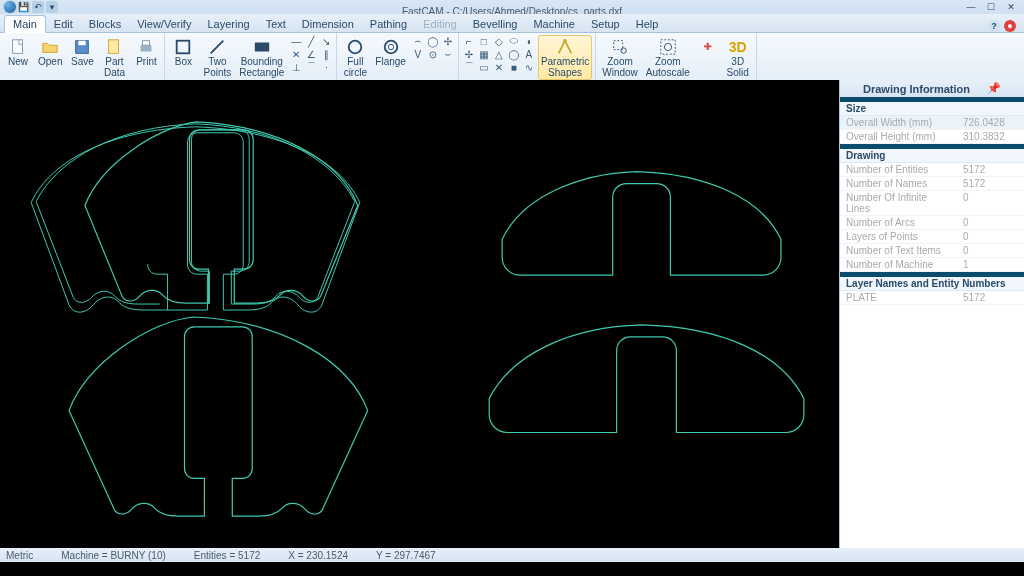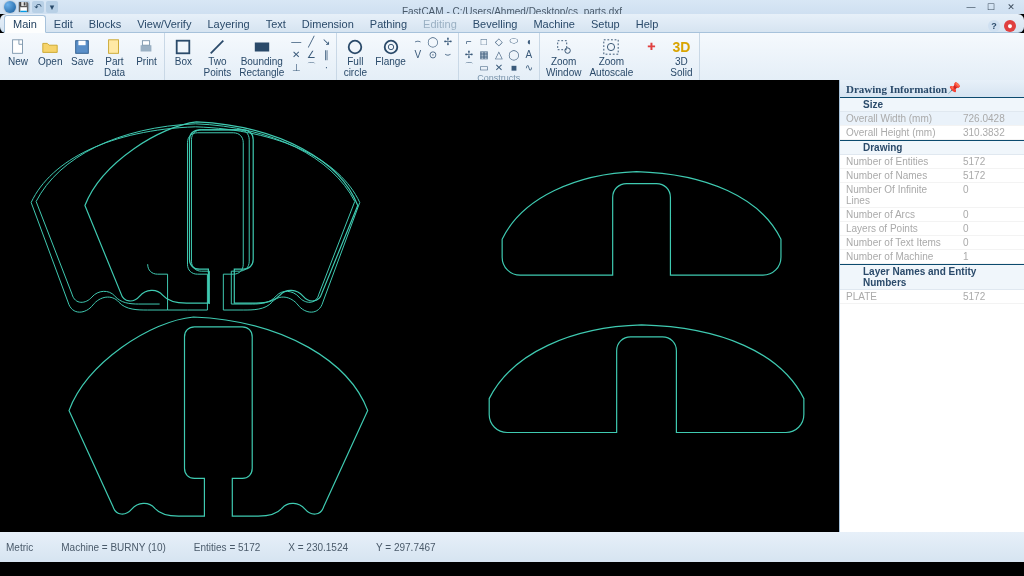--- a/index.html
+++ b/index.html
@@ -72,21 +72,20 @@
   .menubar {
     height: 18px;
     background: linear-gradient(#e7f0f9, #d6e4f1);
     display: flex;
     align-items: flex-end;
     padding: 0 4px;
     font-size: 11px;
     color: #2a4a6a;
     position: relative;
     border-bottom: 1px solid #a7c2db;
-    border-radius: 6px;
   }
   .menu-item {
     padding: 2px 8px;
     cursor: default;
   }
   .menu-item.active {
     background: #fdfefe;
     border: 1px solid #a7c2db;
     border-bottom: 1px solid #fdfefe;
     border-radius: 3px 3px 0 0;
@@ -214,53 +213,52 @@
     border-left: 1px solid #a7c2db;
     font-size: 10px;
     color: #888;
     display: flex;
     flex-direction: column;
   }
   .panel-header {
     background: linear-gradient(#e7f0f9, #d6e4f1);
     color: #2a4a6a;
     font-weight: bold;
-    padding: 2px 6px;
+    padding: 2px 23px;
     font-size: 11px;
     display: flex;
-    justify-content: flex-start;
-    align-items: center;
-    font-family: Liberation Serif, serif;
+    justify-content: space-between;
+    align-items: center;
   }
   .panel-section {
     background: #f0f6fb;
     color: #2a4a6a;
     font-weight: bold;
-    padding: 1px 23px;
+    padding: 1px 6px;
     font-size: 10px;
-    border-top: 1px solid #0c4a6e;
+    border-top: 5px solid #0c4a6e;
     border-bottom: 1px solid #e0e8f0;
   }
   .panel-row {
     display: flex;
     padding: 1px 6px;
     border-bottom: 1px solid #f3f3f3;
     font-size: 10px;
     gap: 16px;
   }
   .panel-row.highlight { background: #eaf2fa; }
   .panel-row .plabel { flex: 1; color: #aaa; }
   .panel-row .pval { width: 55px; color: #aaa; }
   
   .statusbar {
     position: absolute;
     bottom: 14px;
     left: 0;
     right: 0;
-    height: 30px;
+    height: 14px;
     background: linear-gradient(#e7f0f9, #d6e4f1);
     font-size: 10px;
     color: #4a5a6a;
     display: flex;
     align-items: center;
     padding: 0 6px;
     gap: 28px;
   }
 </style>
 </head>
@@ -439,20 +437,30 @@
         <div class="sicon">✢</div>
         <div class="sicon">▦</div>
         <div class="sicon">△</div>
         <div class="sicon">◯</div>
         <div class="sicon">A</div>
         <div class="sicon">⌒</div>
         <div class="sicon">▭</div>
         <div class="sicon">✕</div>
         <div class="sicon">■</div>
         <div class="sicon">∿</div>
+      </div>
+      <div class="rbtn active">
+        <div class="ricon">
+            <svg viewBox="0 0 20 20">
+              <path d="M3 17 L10 3 L17 17" fill="none" stroke="#c9a52b" stroke-width="2"></path>
+              <circle cx="10" cy="3" r="2" fill="#c9a52b"></circle>
+            </svg>
+          </div>
+        <span style="white-space:pre">Parametric
+Shapes</span>
       </div>
     </div>
     <div class="ribbon-group-label">Constructs</div>
   </div>
 
   <div class="ribbon-group">
     <div class="ribbon-group-body">
       <div class="rbtn">
         <div class="ricon">
             <svg viewBox="0 0 20 20">

